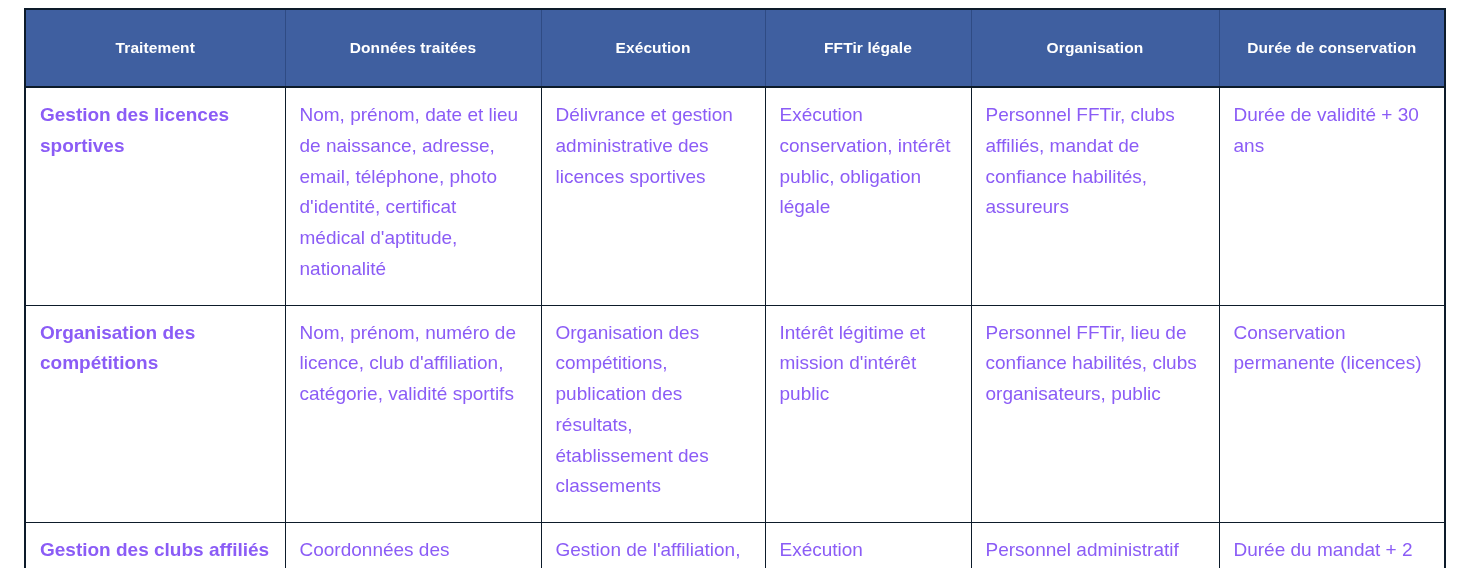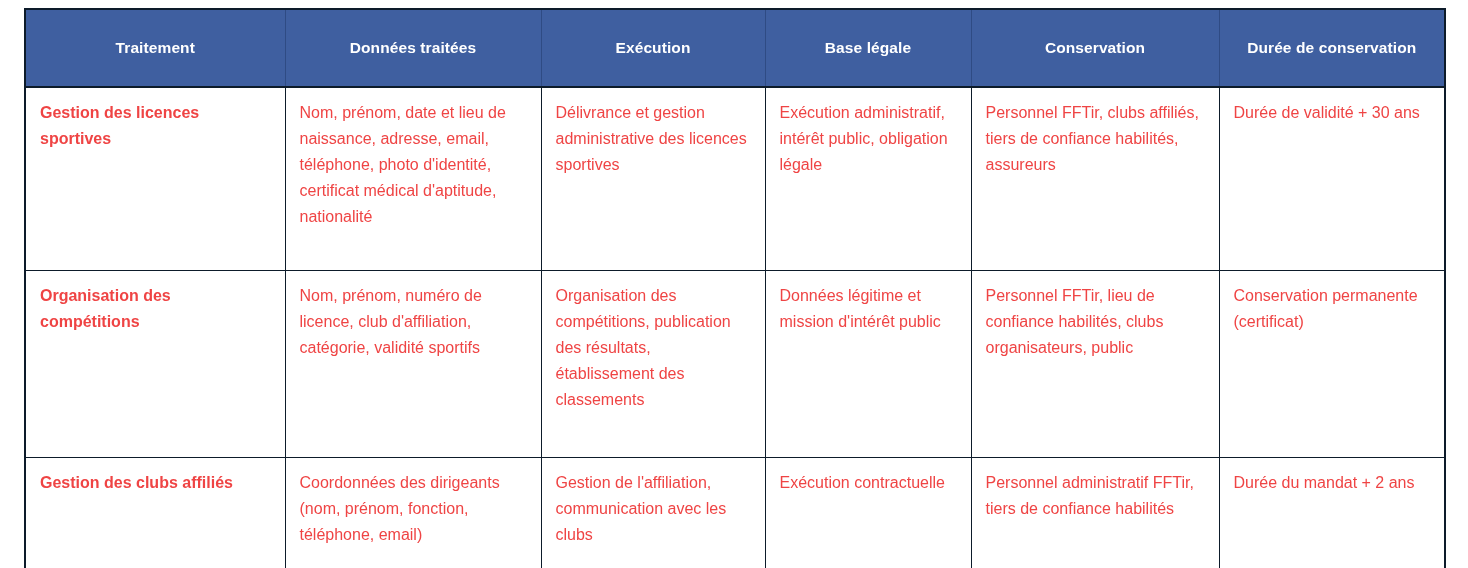--- a/index.html
+++ b/index.html
@@ -44,26 +44,26 @@
     padding: 14px 8px;
     height: 48px;
     border-right: 1px solid #2f4b84;
     border-bottom: 2px solid #0d1b2a;
     letter-spacing: 0.1px;
   }
   thead th:last-child { border-right: none; }
 
   tbody td {
     vertical-align: top;
-    font-size: 16px;
+    font-size: 19px;
     line-height: 1.62;
     padding: 12px 14px 20px 14px;
     border-right: 1px solid #0d1b2a;
     border-bottom: 1px solid #0d1b2a;
-    color: #ef4444;
+    color: #8b5cf6;
   }
   tbody td:last-child { border-right: none; }
   tbody tr:last-child td { border-bottom: none; }
   tbody td.treatment {
     font-weight: bold;
   }
   tbody tr.r0 td { height: 150px; }
   tbody tr.r1 td { height: 154px; }
   tbody tr.r2 td { height: 100px; }
 </style>
@@ -78,41 +78,41 @@
         <col class="c2">
         <col class="c3">
         <col class="c4">
         <col class="c5">
     </colgroup>
     <thead>
       <tr>
         <th>Traitement</th>
         <th>Données traitées</th>
         <th>Exécution</th>
-        <th>Base légale</th>
-        <th>Conservation</th>
+        <th>FFTir légale</th>
+        <th>Organisation</th>
         <th>Durée de conservation</th>
       </tr>
     </thead>
     <tbody>
       <tr class="r0">
         <td class="treatment">Gestion des licences sportives</td>
         <td>Nom, prénom, date et lieu de naissance, adresse, email, téléphone, photo d'identité, certificat médical d'aptitude, nationalité</td>
         <td>Délivrance et gestion administrative des licences sportives</td>
-        <td>Exécution administratif, intérêt public, obligation légale</td>
-        <td>Personnel FFTir, clubs affiliés, tiers de confiance habilités, assureurs</td>
+        <td>Exécution conservation, intérêt public, obligation légale</td>
+        <td>Personnel FFTir, clubs affiliés, mandat de confiance habilités, assureurs</td>
         <td>Durée de validité + 30 ans</td>
       </tr>
       <tr class="r1">
         <td class="treatment">Organisation des compétitions</td>
         <td>Nom, prénom, numéro de licence, club d'affiliation, catégorie, validité sportifs</td>
         <td>Organisation des compétitions, publication des résultats, établissement des classements</td>
-        <td>Données légitime et mission d'intérêt public</td>
+        <td>Intérêt légitime et mission d'intérêt public</td>
         <td>Personnel FFTir, lieu de confiance habilités, clubs organisateurs, public</td>
-        <td>Conservation permanente (certificat)</td>
+        <td>Conservation permanente (licences)</td>
       </tr>
       <tr class="r2">
         <td class="treatment">Gestion des clubs affiliés</td>
         <td>Coordonnées des dirigeants (nom, prénom, fonction, téléphone, email)</td>
         <td>Gestion de l'affiliation, communication avec les clubs</td>
         <td>Exécution contractuelle</td>
         <td>Personnel administratif FFTir, tiers de confiance habilités</td>
         <td>Durée du mandat + 2 ans</td>
       </tr>
     </tbody>

